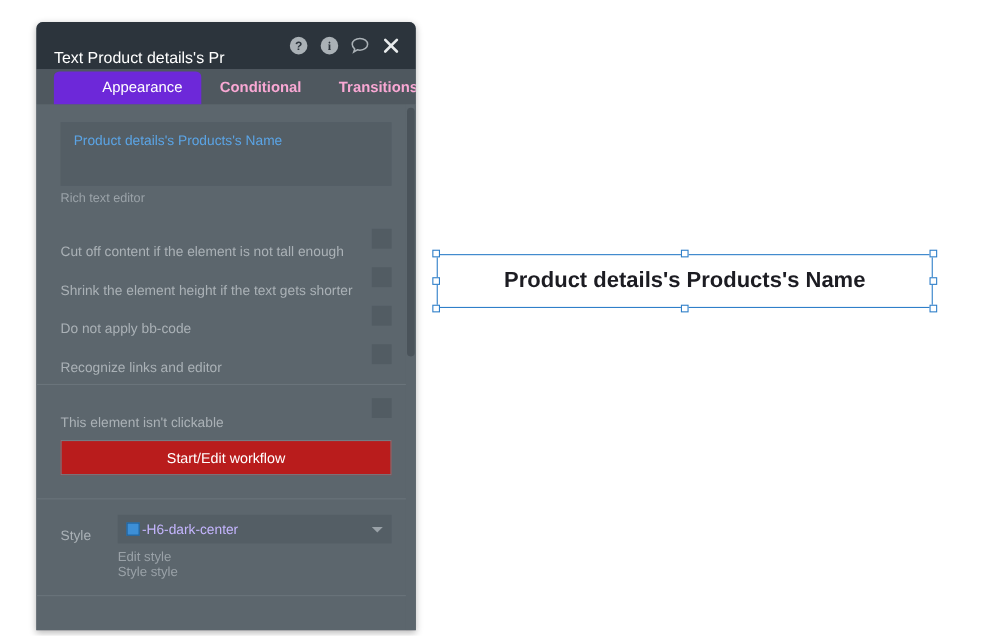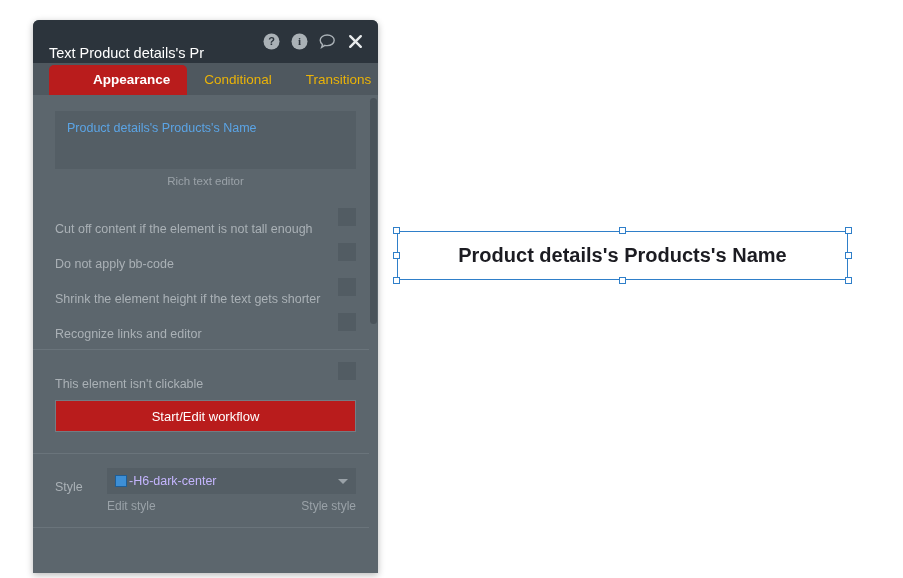--- a/index.html
+++ b/index.html
@@ -63,28 +63,29 @@
     height: 32px;
     background: #4f585f;
     display: flex;
     align-items: flex-end;
     padding-left: 16px;
     box-sizing: border-box;
   }
   .tab {
     font-size: 13.5px;
     padding: 7px 17px 8px 17px;
-    color: #eab308;
+    color: #f9a8d4;
     cursor: pointer;
     white-space: nowrap;
+    font-weight: bold;
   }
   .tab.active {
-    background: #b91c1c;
+    background: #6d28d9;
     color: #ffffff;
-    font-weight: bold;
+    font-weight: normal;
     border-radius: 5px 5px 0 0;
     padding-left: 44px;
   }
 
   
   #panel-body {
     position: relative;
     height: 478px;
     background: #5c666d;
     overflow: hidden;
@@ -119,21 +120,21 @@
     background: #545e65;
     height: 58px;
     padding: 10px 12px;
     box-sizing: border-box;
   }
   #rte-text {
     color: #5ba4e5;
     font-size: 12.5px;
   }
   #rte-caption {
-    text-align: center;
+    text-align: left;
     color: #9aa2a8;
     font-size: 11.5px;
     padding: 6px 22px 0 22px;
   }
 
   
   .cb-row {
     display: flex;
     align-items: center;
     height: 35px;
@@ -210,20 +211,21 @@
     width: 0; height: 0;
     border-left: 5px solid transparent;
     border-right: 5px solid transparent;
     border-top: 5px solid #9aa2a8;
     flex: none;
   }
   #style-links {
     display: flex;
     justify-content: space-between;
     padding: 5px 22px 0 74px;
+    flex-direction: column;
   }
   .style-link {
     color: #9aa2a8;
     font-size: 12px;
     cursor: pointer;
   }
 
   
   #tooltip-row {
     display: flex;
@@ -339,25 +341,25 @@
     </div>
     <div id="rte-caption">Rich text editor</div>
 
     <div style="height:12px"></div>
 
     <div class="cb-row">
       <span class="cb-label">Cut off content if the element is not tall enough</span>
       <span class="cb-box"></span>
     </div>
     <div class="cb-row">
+      <span class="cb-label">Shrink the element height if the text gets shorter</span>
+      <span class="cb-box"></span>
+    </div>
+    <div class="cb-row">
       <span class="cb-label">Do not apply bb-code</span>
-      <span class="cb-box"></span>
-    </div>
-    <div class="cb-row">
-      <span class="cb-label">Shrink the element height if the text gets shorter</span>
       <span class="cb-box"></span>
     </div>
     <div class="cb-row">
       <span class="cb-label">Recognize links and editor</span>
       <span class="cb-box"></span>
     </div>
 
     <div style="height:10px"></div>
     <div class="divider"></div>
 

